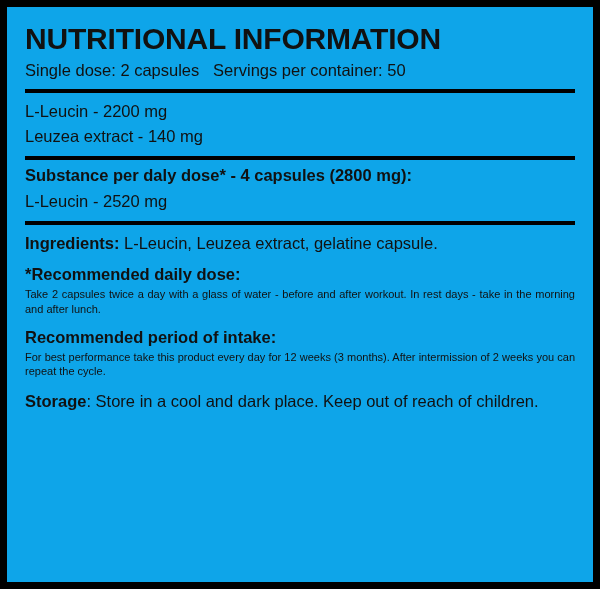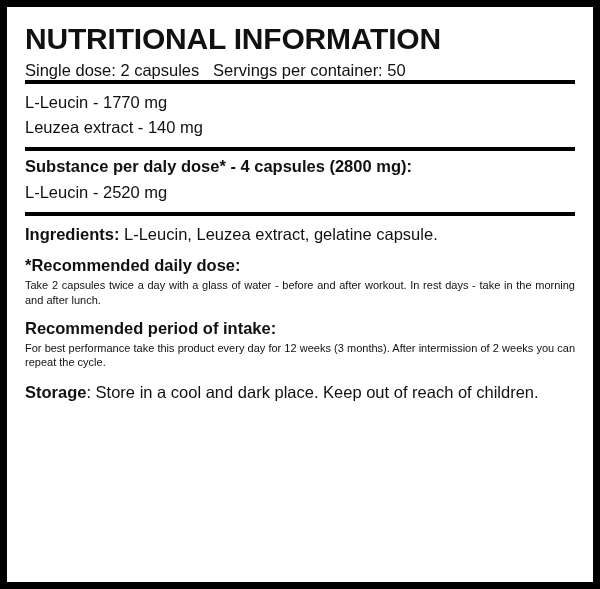--- a/index.html
+++ b/index.html
@@ -12,35 +12,36 @@
     background: #000000;
     font-family: "Liberation Sans", sans-serif;
     overflow: hidden;
   }
   .panel {
     position: absolute;
     left: 7px;
     top: 7px;
     width: 586px;
     height: 575px;
-    background: #ffffff;
+    background: #0ea5e9;
     box-sizing: border-box;
     padding: 14px 18px 10px 18px;
   }
   .title {
     font-size: 30px;
     font-weight: bold;
     letter-spacing: -0.2px;
     color: #111;
     line-height: 1.08;
     margin: 2px 0 6px 0;
   }
   .subtitle {
     font-size: 16.5px;
     color: #111;
+    margin-bottom: 9px;
     white-space: pre;
   }
   .rule {
     height: 4px;
     background: #000;
     margin: 0;
   }
   .block {
     padding: 6px 0 7px 0;
   }
@@ -84,21 +85,21 @@
 <body>
 
 <div class="panel">
 
   <div class="title">NUTRITIONAL INFORMATION</div>
   <div class="subtitle">Single dose: 2 capsules   Servings per container: 50</div>
 
   <div class="rule"></div>
 
   <div class="block">
-    <div class="line">L-Leucin - 1770 mg</div>
+    <div class="line">L-Leucin - 2200 mg</div>
     <div class="line">Leuzea extract - 140 mg</div>
   </div>
 
   <div class="rule"></div>
 
   <div class="block">
     <div class="block-head">Substance per daly dose* - 4 capsules (2800 mg):</div>
     <div class="line">L-Leucin - 2520 mg</div>
   </div>
 

